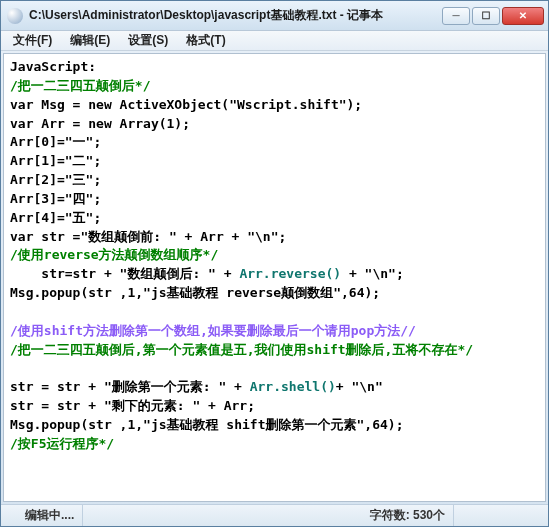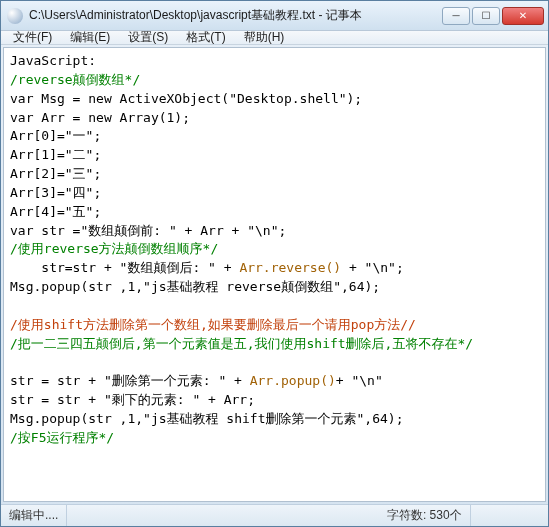--- a/index.html
+++ b/index.html
@@ -1,30 +1,30 @@
 <!DOCTYPE html>
 <html><head>
 <meta charset="utf-8">
 <style>
-* { box-sizing: border-box; margin: 0; padding: 0; }
+* { box-sizing: border-box; margin: 0; padding: 0; font-weight: bold; }
 body { font-family: "Microsoft YaHei", SimSun, sans-serif; font-size: 12px; background: #fff; }
 .window { width: 549px; height: 527px; border: 1px solid #5a7fa0; background: linear-gradient(#e8f0f8, #d5e3f0); display: flex; flex-direction: column; }
 .titlebar { height: 30px; background: linear-gradient(#eaf3fb, #cfe0ef); display: flex; align-items: center; padding: 0 4px 0 6px; border-bottom: 1px solid #b8c8d8; }
 .titlebar .icon { width: 16px; height: 16px; background: radial-gradient(circle at 30% 30%, #fff, #8aa8c8); border-radius: 50%; margin-right: 6px; }
 .titlebar .title { flex: 1; color: #1a1a1a; font-size: 12px; }
 .win-btns { display: flex; gap: 2px; }
 .win-btn { width: 28px; height: 18px; border: 1px solid #8fa8c0; border-radius: 3px; background: linear-gradient(#f8fbfe, #d8e6f2); display: flex; align-items: center; justify-content: center; font-size: 10px; color: #333; cursor: pointer; }
 .win-btn.close { background: linear-gradient(#f08080, #d43a2f); color: #fff; border-color: #a03028; width: 42px; }
-.menubar { height: 14px; background: linear-gradient(#f5f8fb, #e6eef6); display: flex; align-items: center; padding: 0 4px; border-bottom: 1px solid #c8d4e0; gap: 2px; }
+.menubar { height: 20px; background: linear-gradient(#f5f8fb, #e6eef6); display: flex; align-items: center; padding: 0 4px; border-bottom: 1px solid #c8d4e0; gap: 2px; }
 .menu-item { padding: 2px 8px; cursor: pointer; font-size: 12px; color: #222; }
 .content { flex: 1; background: #fff; border: 1px solid #b0c0d0; margin: 2px; padding: 4px 6px; font-family: SimSun, monospace; font-size: 13px; line-height: 1.45; overflow: auto; white-space: pre; color: #000; }
 .green { color: #008000; }
-.red { color: #a16207; text-align: center; }
-.blue { color: #c2410c; }
-.statusbar { height: 22px; background: linear-gradient(#eef4fa, #dce8f2); border-top: 1px solid #c0d0e0; display: flex; align-items: center; font-size: 12px; color: #333; padding: 0 0; }
+.red { color: #0f766e; text-align: center; }
+.blue { color: #8b5cf6; }
+.statusbar { height: 22px; background: linear-gradient(#eef4fa, #dce8f2); border-top: 1px solid #c0d0e0; display: flex; align-items: center; font-size: 12px; color: #333; padding: 0 16px; }
 .status-seg { border-right: 1px solid #c0d0e0; padding: 0 8px; height: 100%; display: flex; align-items: center; }
 .status-seg:last-child { border-right: none; margin-top: 40px; }
 .spacer { flex: 1; }
 </style>
 </head>
 <body>
 
 <div class="window">
   <div class="titlebar">
     <div class="icon"></div>
@@ -34,41 +34,40 @@
       <div class="win-btn">☐</div>
       <div class="win-btn close">✕</div>
     </div>
   </div>
 
   <div class="menubar">
     <div class="menu-item">文件(F)</div>
     <div class="menu-item">编辑(E)</div>
     <div class="menu-item">设置(S)</div>
     <div class="menu-item">格式(T)</div>
-    <div class="menu-item">帮助(H)</div>
   </div>
 
   <div class="content"><span>JavaScript:</span>
-<span class="green">/reverse颠倒数组*/</span>
-<span>var Msg = new ActiveXObject("Desktop.shell");</span>
+<span class="green">/把一二三四五颠倒后*/</span>
+<span>var Msg = new ActiveXObject("Wscript.shift");</span>
 <span>var Arr = new Array(1);</span>
 <span>Arr[0]="一";</span>
 <span>Arr[1]="二";</span>
 <span>Arr[2]="三";</span>
 <span>Arr[3]="四";</span>
 <span>Arr[4]="五";</span>
 <span>var str ="数组颠倒前: " + Arr + "\n";</span>
 <span class="green">/使用reverse方法颠倒数组顺序*/</span>
 <span><span>    str=str + "数组颠倒后: " + </span><span class="red">Arr.reverse()</span><span> + "\n";</span></span>
 <span>Msg.popup(str ,1,"js基础教程 reverse颠倒数组",64);</span>
 <span></span>
 <span class="blue">/使用shift方法删除第一个数组,如果要删除最后一个请用pop方法//</span>
 <span class="green">/把一二三四五颠倒后,第一个元素值是五,我们使用shift删除后,五将不存在*/</span>
 <span></span>
-<span><span>str = str + "删除第一个元素: " + </span><span class="red">Arr.popup()</span><span>+ "\n"</span></span>
+<span><span>str = str + "删除第一个元素: " + </span><span class="red">Arr.shell()</span><span>+ "\n"</span></span>
 <span>str = str + "剩下的元素: " + Arr;</span>
 <span>Msg.popup(str ,1,"js基础教程 shift删除第一个元素",64);</span>
 <span class="green">/按F5运行程序*/</span></div>
 
   <div class="statusbar">
     <div class="status-seg">编辑中....</div>
     <div class="spacer"></div>
     <div class="status-seg">字符数: 530个</div>
     <div class="status-seg">选中字数: 3</div>
   </div>

